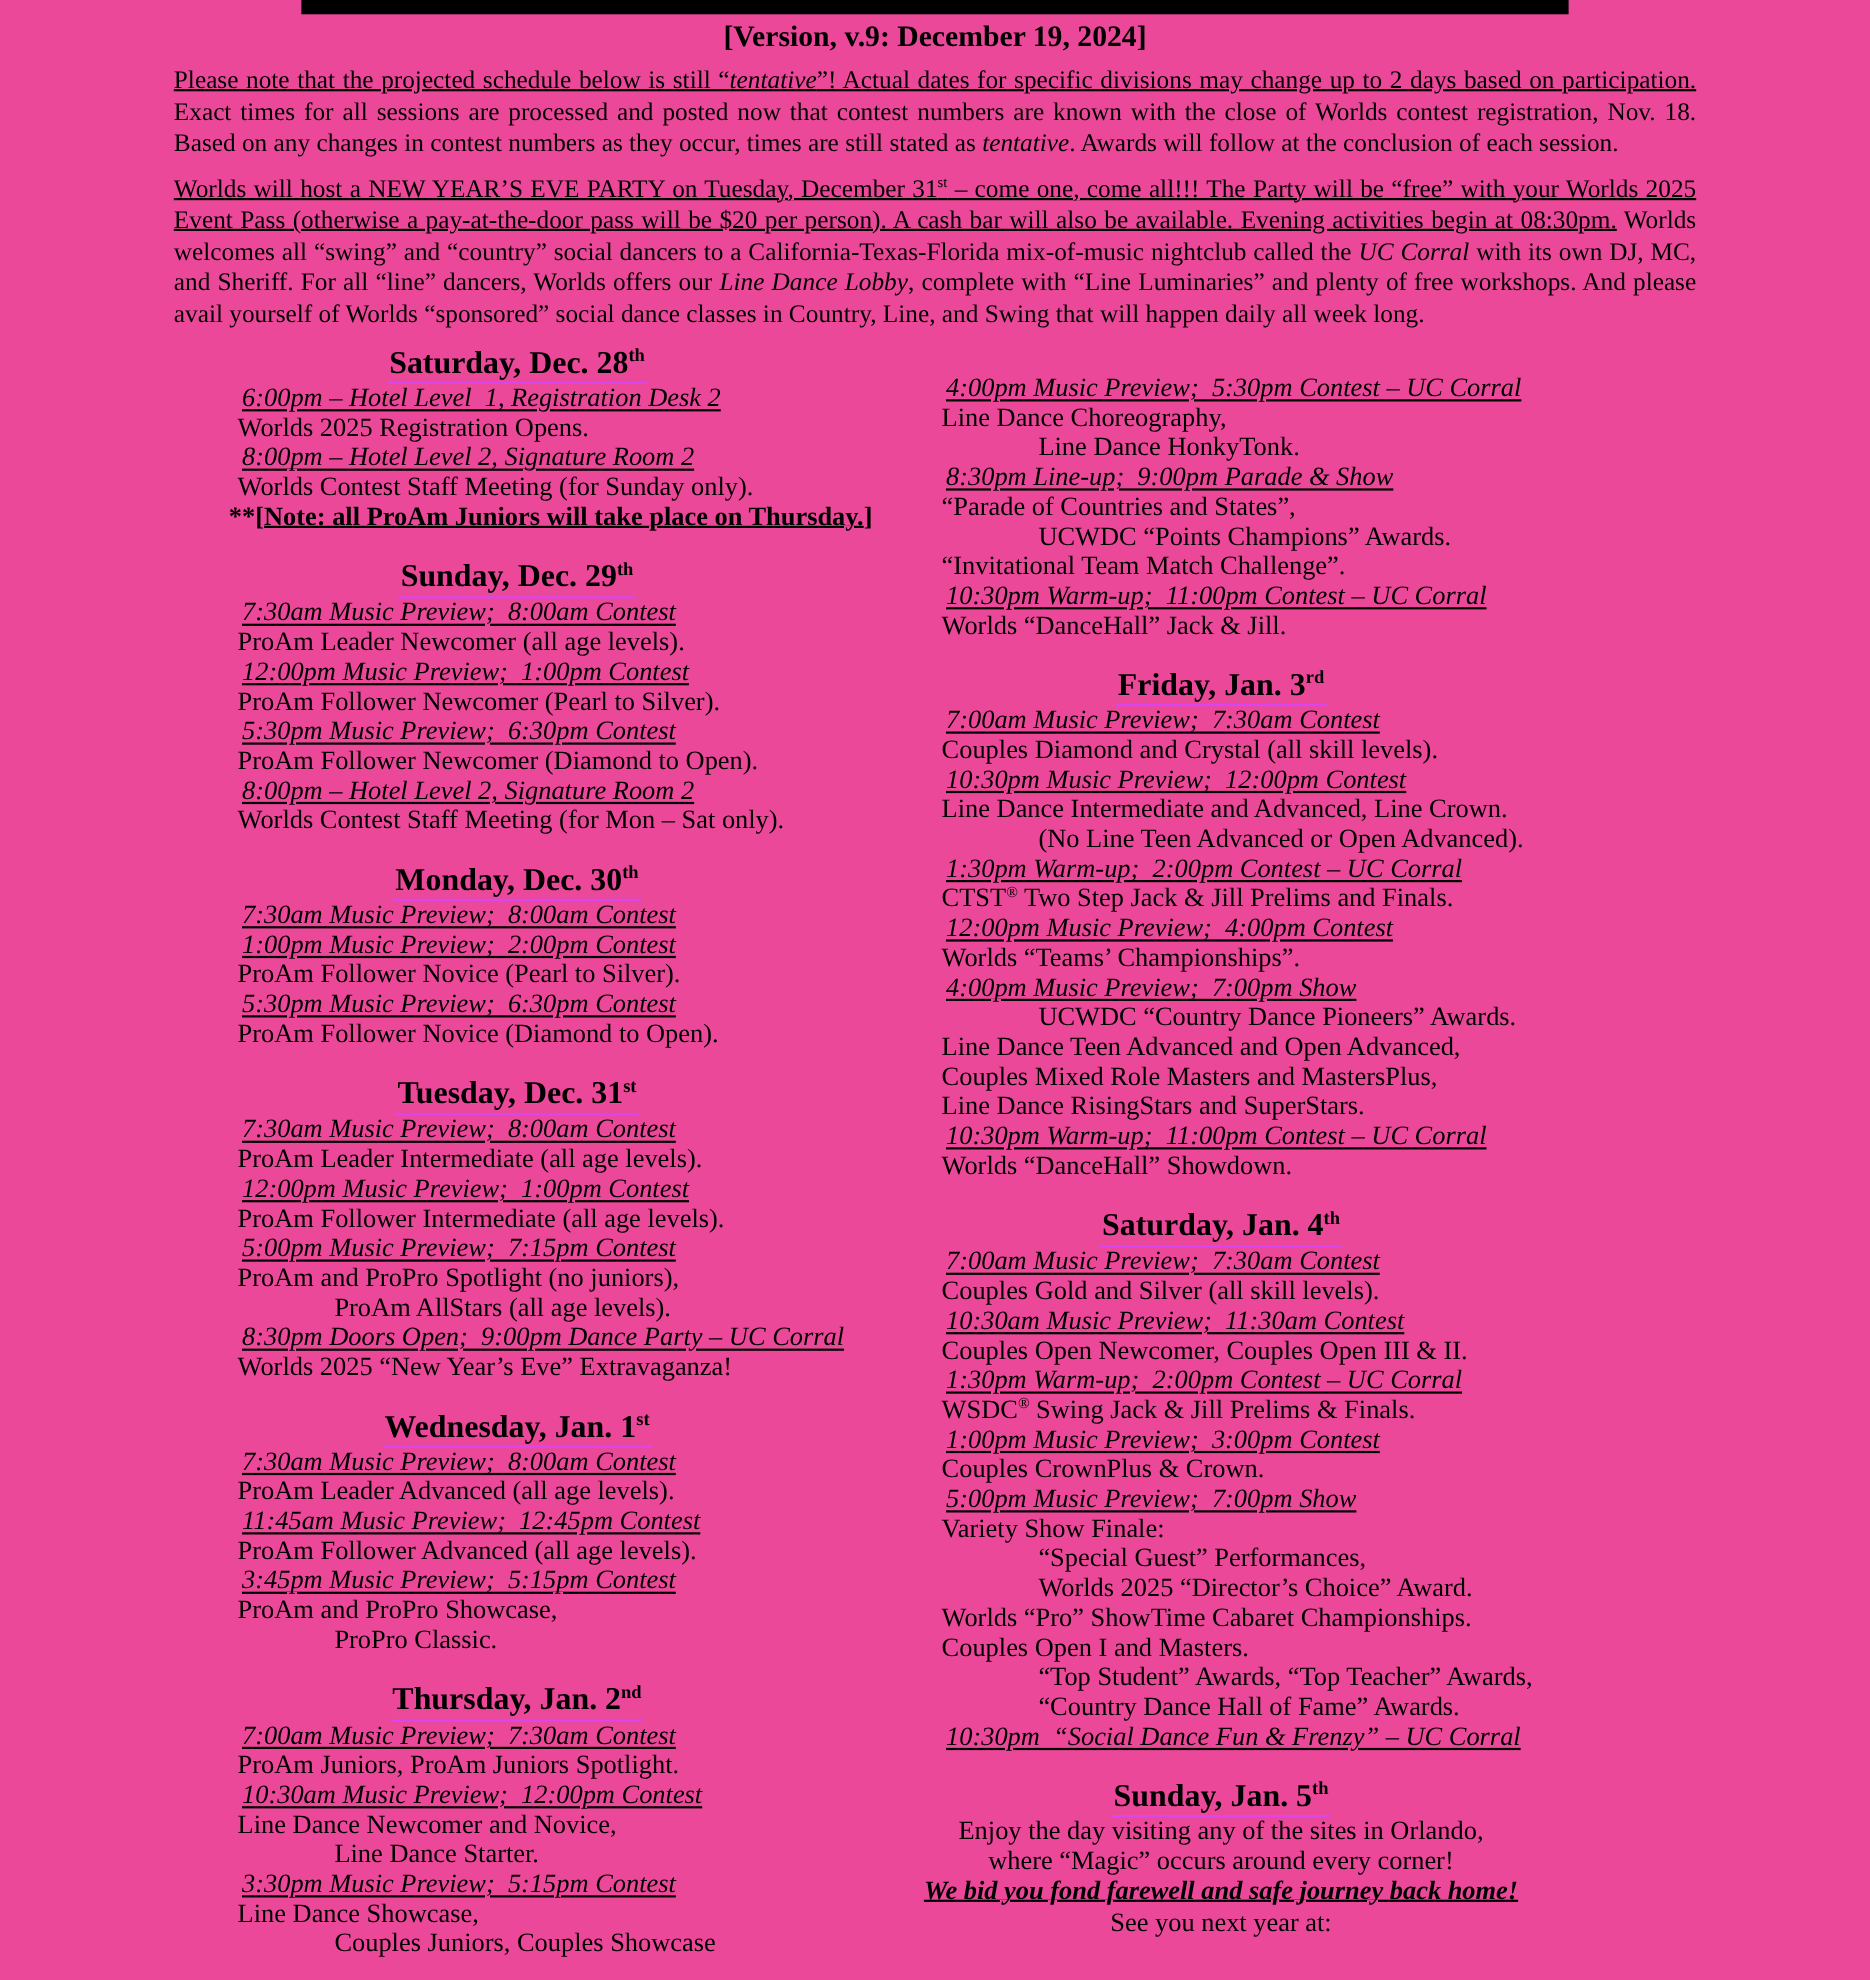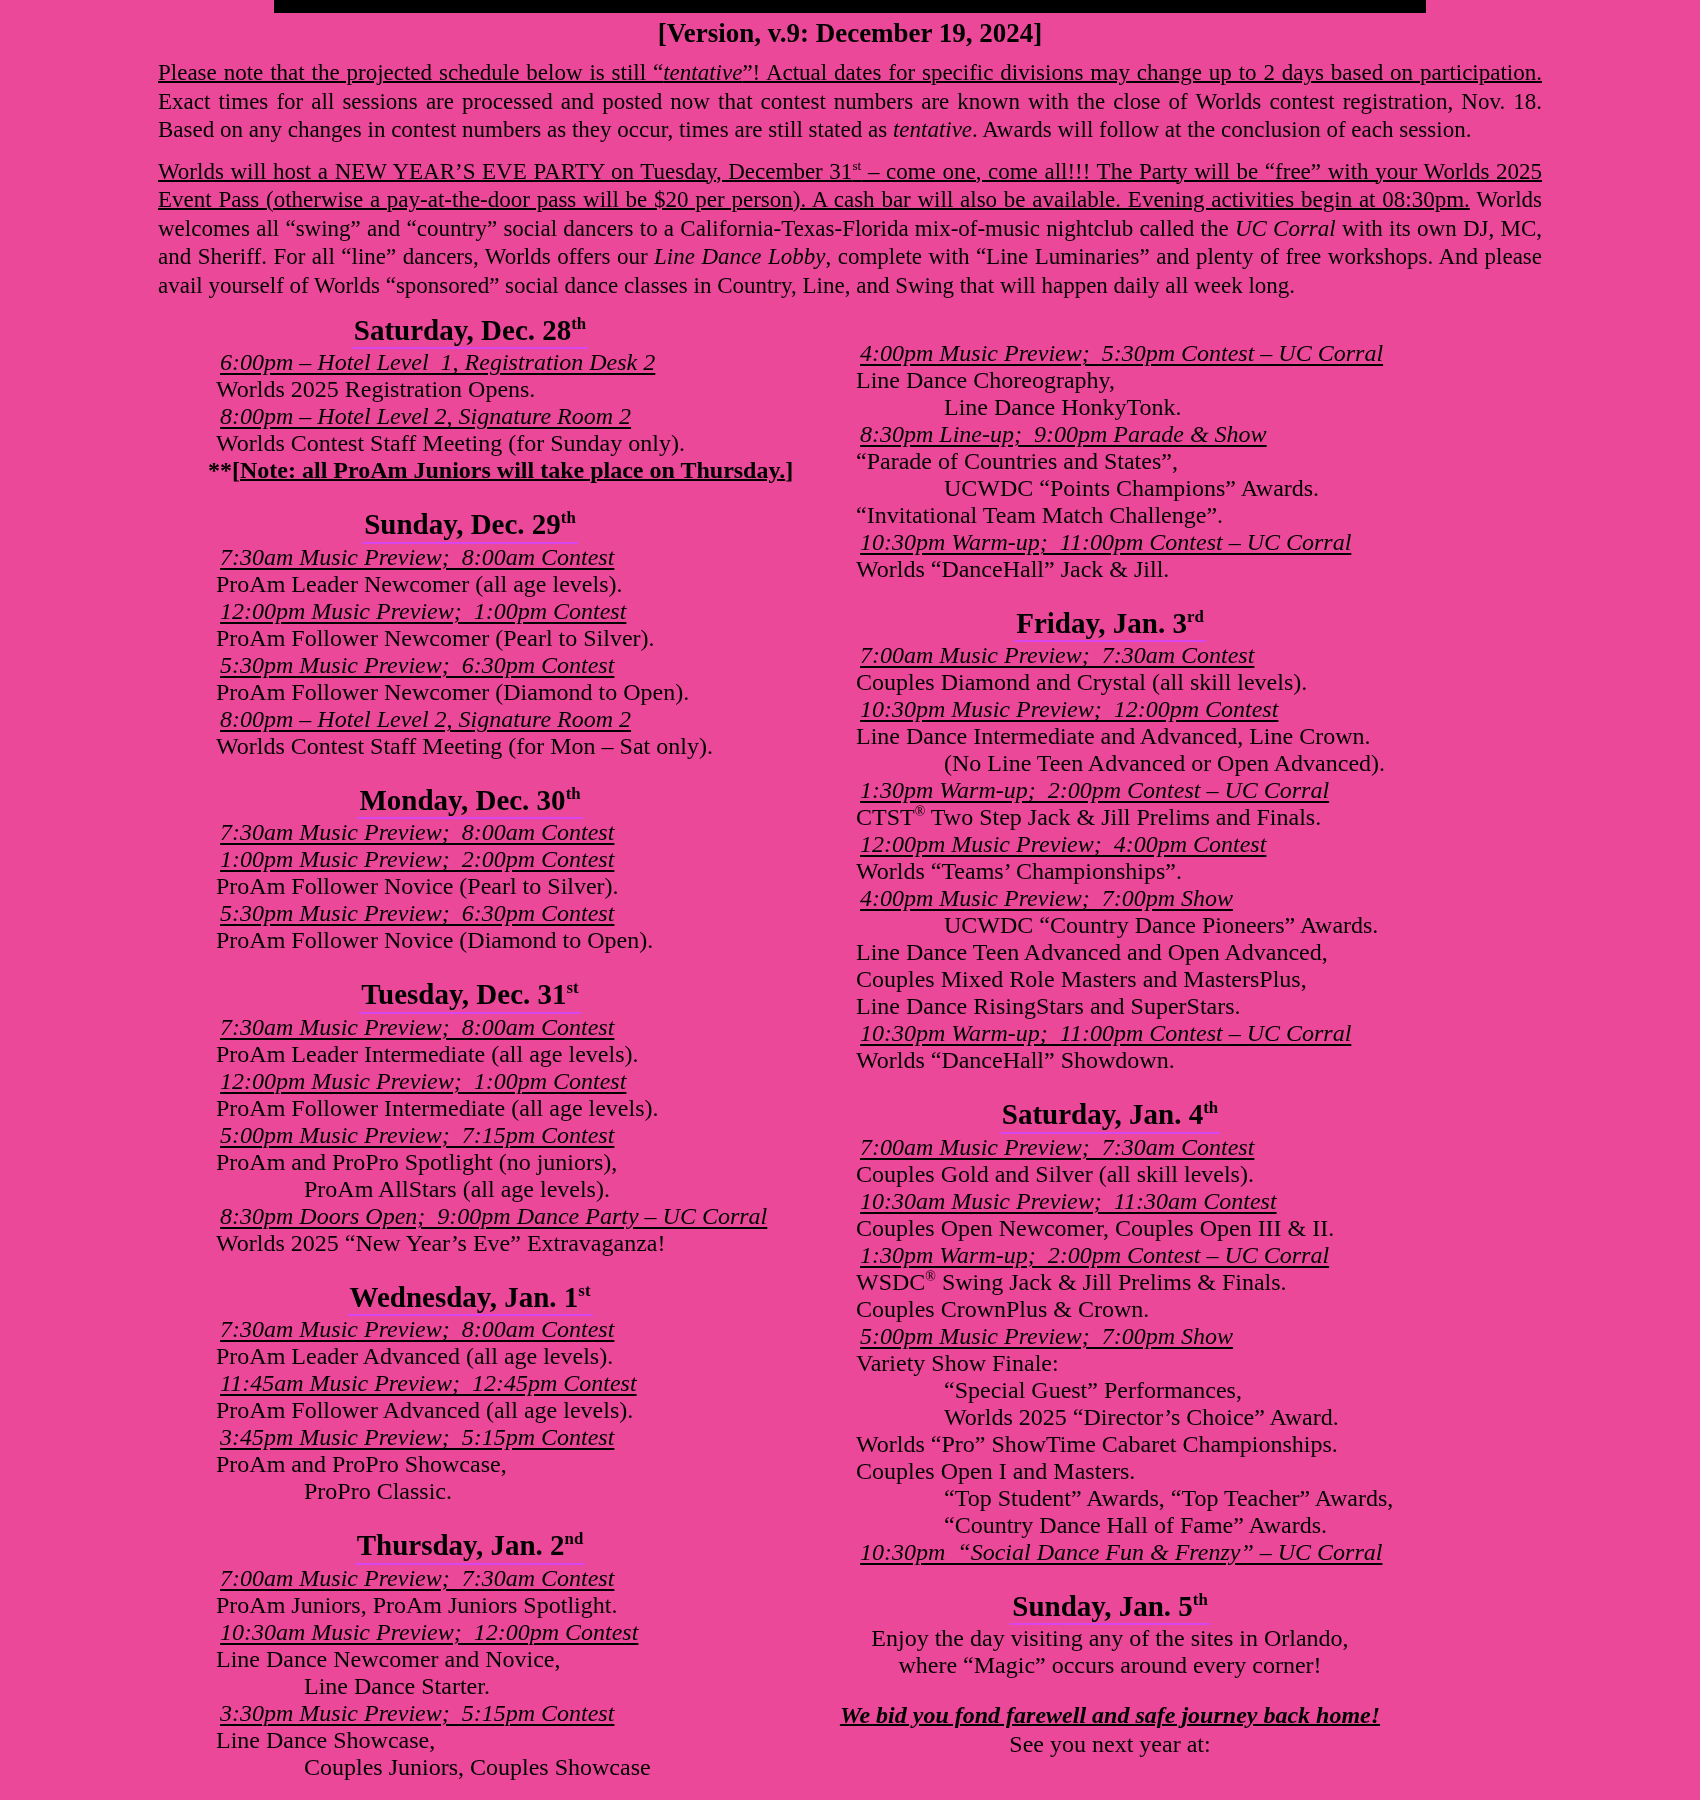--- a/index.html
+++ b/index.html
@@ -39,21 +39,21 @@
   .sched .row{white-space:pre;}
   .t{
     margin-left:70px;font-style:italic;
     text-decoration:underline;text-decoration-thickness:2px;text-underline-offset:3px;
   }
   .d1{margin-left:66px;}
   .d2{margin-left:154px;}
   .note{margin-left:58px;font-weight:bold;}
   .c{text-align:center;margin-left:0;white-space:pre;}
   .farewell{
-    text-align:center;font-weight:bold;font-style:italic;margin-top:23px;white-space:pre;
+    text-align:center;font-weight:bold;font-style:italic;margin-top:0;white-space:pre;
   }
   .farewell .inner{text-decoration:underline;text-decoration-thickness:2px;}
   .closing-gap{margin-top:2px;}
 </style>
 </head>
 <body>
 
 <div class="page">
 
   <div class="topbar"></div>
@@ -173,20 +173,21 @@
       </div>
 
       <div class="day">
         <div class="day-h"><span class="day-title"><span>Saturday, Jan. 4</span><sup>th</sup></span></div>
         <div class="row t">7:00am Music Preview;  7:30am Contest</div>
         <div class="row d1">Couples Gold and Silver (all skill levels).</div>
         <div class="row t">10:30am Music Preview;  11:30am Contest</div>
         <div class="row d1">Couples Open Newcomer, Couples Open III &amp; II.</div>
         <div class="row t">1:30pm Warm-up;  2:00pm Contest – UC Corral</div>
         <div class="row d1"><span>WSDC</span><sup>®</sup><span> Swing Jack &amp; Jill Prelims &amp; Finals.</span></div>
+        <div class="row t">1:00pm Music Preview;  3:00pm Contest</div>
         <div class="row d1">Couples CrownPlus &amp; Crown.</div>
         <div class="row t">5:00pm Music Preview;  7:00pm Show</div>
         <div class="row d1">Variety Show Finale:</div>
         <div class="row d2">“Special Guest” Performances,</div>
         <div class="row d2">Worlds 2025 “Director’s Choice” Award.</div>
         <div class="row d1">Worlds “Pro” ShowTime Cabaret Championships.</div>
         <div class="row d1">Couples Open I and Masters.</div>
         <div class="row d2">“Top Student” Awards, “Top Teacher” Awards,</div>
         <div class="row d2">“Country Dance Hall of Fame” Awards.</div>
         <div class="row t">10:30pm  “Social Dance Fun &amp; Frenzy” – UC Corral</div>

